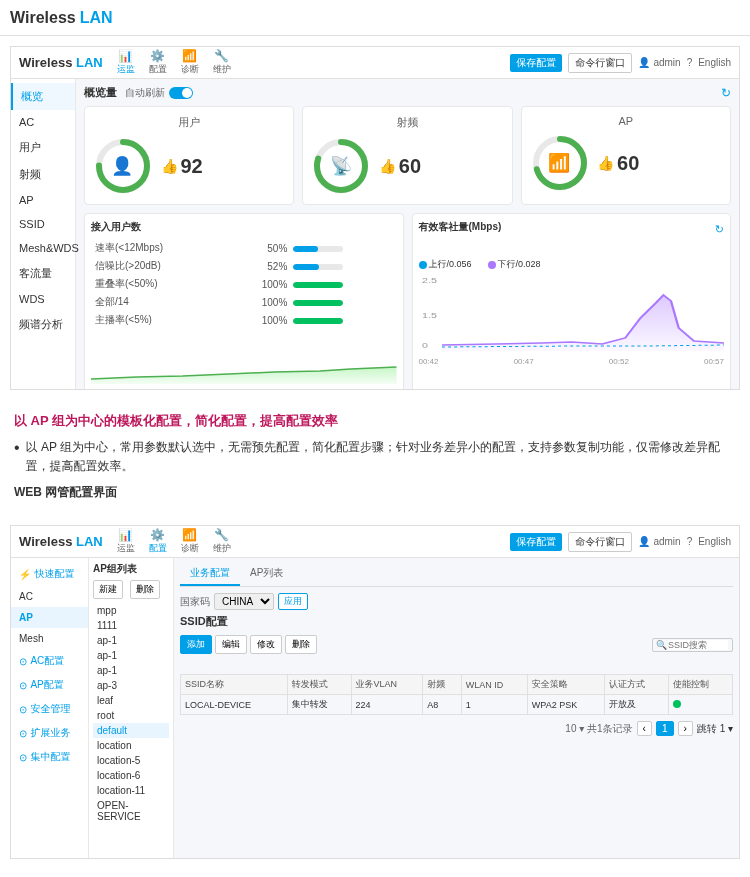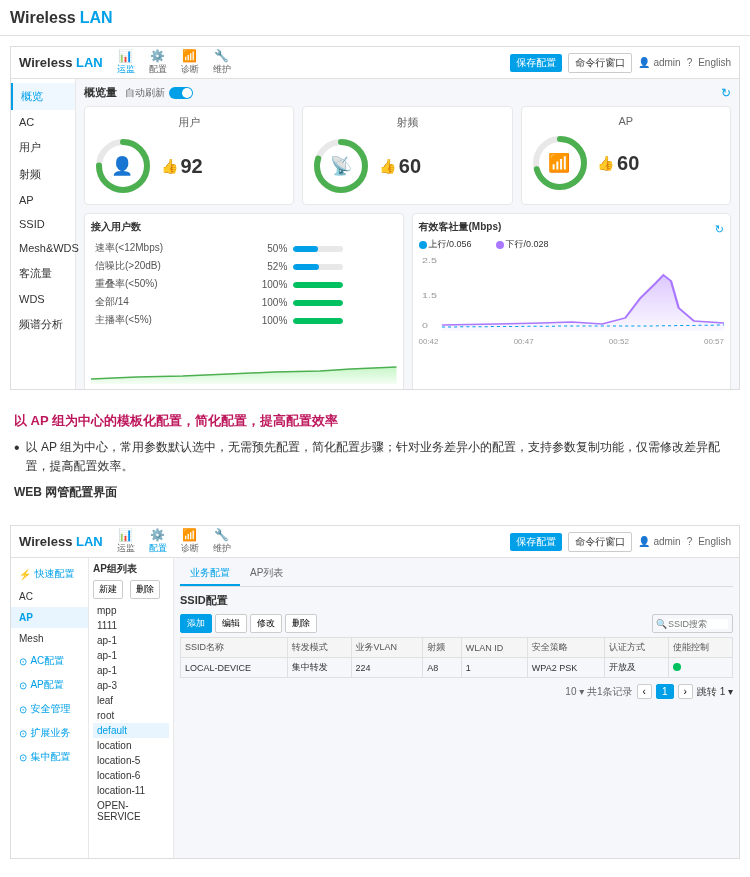--- a/index.html
+++ b/index.html
@@ -349,21 +349,22 @@
       border: 1px solid #00a0e9;
       border-radius: 2px;
       background: #fff;
       color: #00a0e9;
       cursor: pointer;
     }
 
     .ssid-actions {
       display: flex;
       gap: 3px;
-      margin-bottom: 4px;
+      margin-bottom: 20px;
+      align-items: center;
     }
     .action-btn {
       font-size: 9px;
       padding: 2px 6px;
       border: 1px solid #ccc;
       border-radius: 2px;
       background: #fff;
       cursor: pointer;
     }
     .action-btn.primary {
@@ -408,23 +409,24 @@
     .page-btn.active {
       background: #00a0e9;
       color: #fff;
       border-color: #00a0e9;
     }
     .total-info { color: #666; }
 
     
     .chart-legend {
       display: flex;
-      gap: 24px;
+      gap: 16px;
       font-size: 9px;
       margin-bottom: 2px;
+      margin-top: 20px;
     }
     .legend-item { display: flex; align-items: center; gap: 2px; }
     .legend-color { width: 8px; height: 8px; border-radius: 50%; }
 
     .chart-time-labels {
       display: flex;
       justify-content: space-between;
       font-size: 8px;
       color: #999;
       margin-top: 1px;
@@ -756,20 +758,27 @@
         </div>
       </div>
 
       <div class="ss2-right-panel">
 
         <div class="tab-row">
           <div class="tab-item active">业务配置</div>
           <div class="tab-item">AP列表</div>
         </div>
 
+        <div class="filter-row">
+          <span class="filter-label">国家码</span>
+          <select class="filter-select">
+            <option>CHINA</option>
+          </select>
+          <button class="filter-btn">应用</button>
+        </div>
 
         <div class="ssid-config-title">SSID配置</div>
         <div class="ssid-actions">
           <button class="action-btn primary">添加</button>
           <button class="action-btn">编辑</button>
           <button class="action-btn">修改</button>
           <button class="action-btn">删除</button>
           <div style="flex:1;"></div>
           <div style="display:flex;align-items:center;border:1px solid #ccc;border-radius:2px;padding:1px 4px;font-size:9px;">
             <span>🔍</span>

